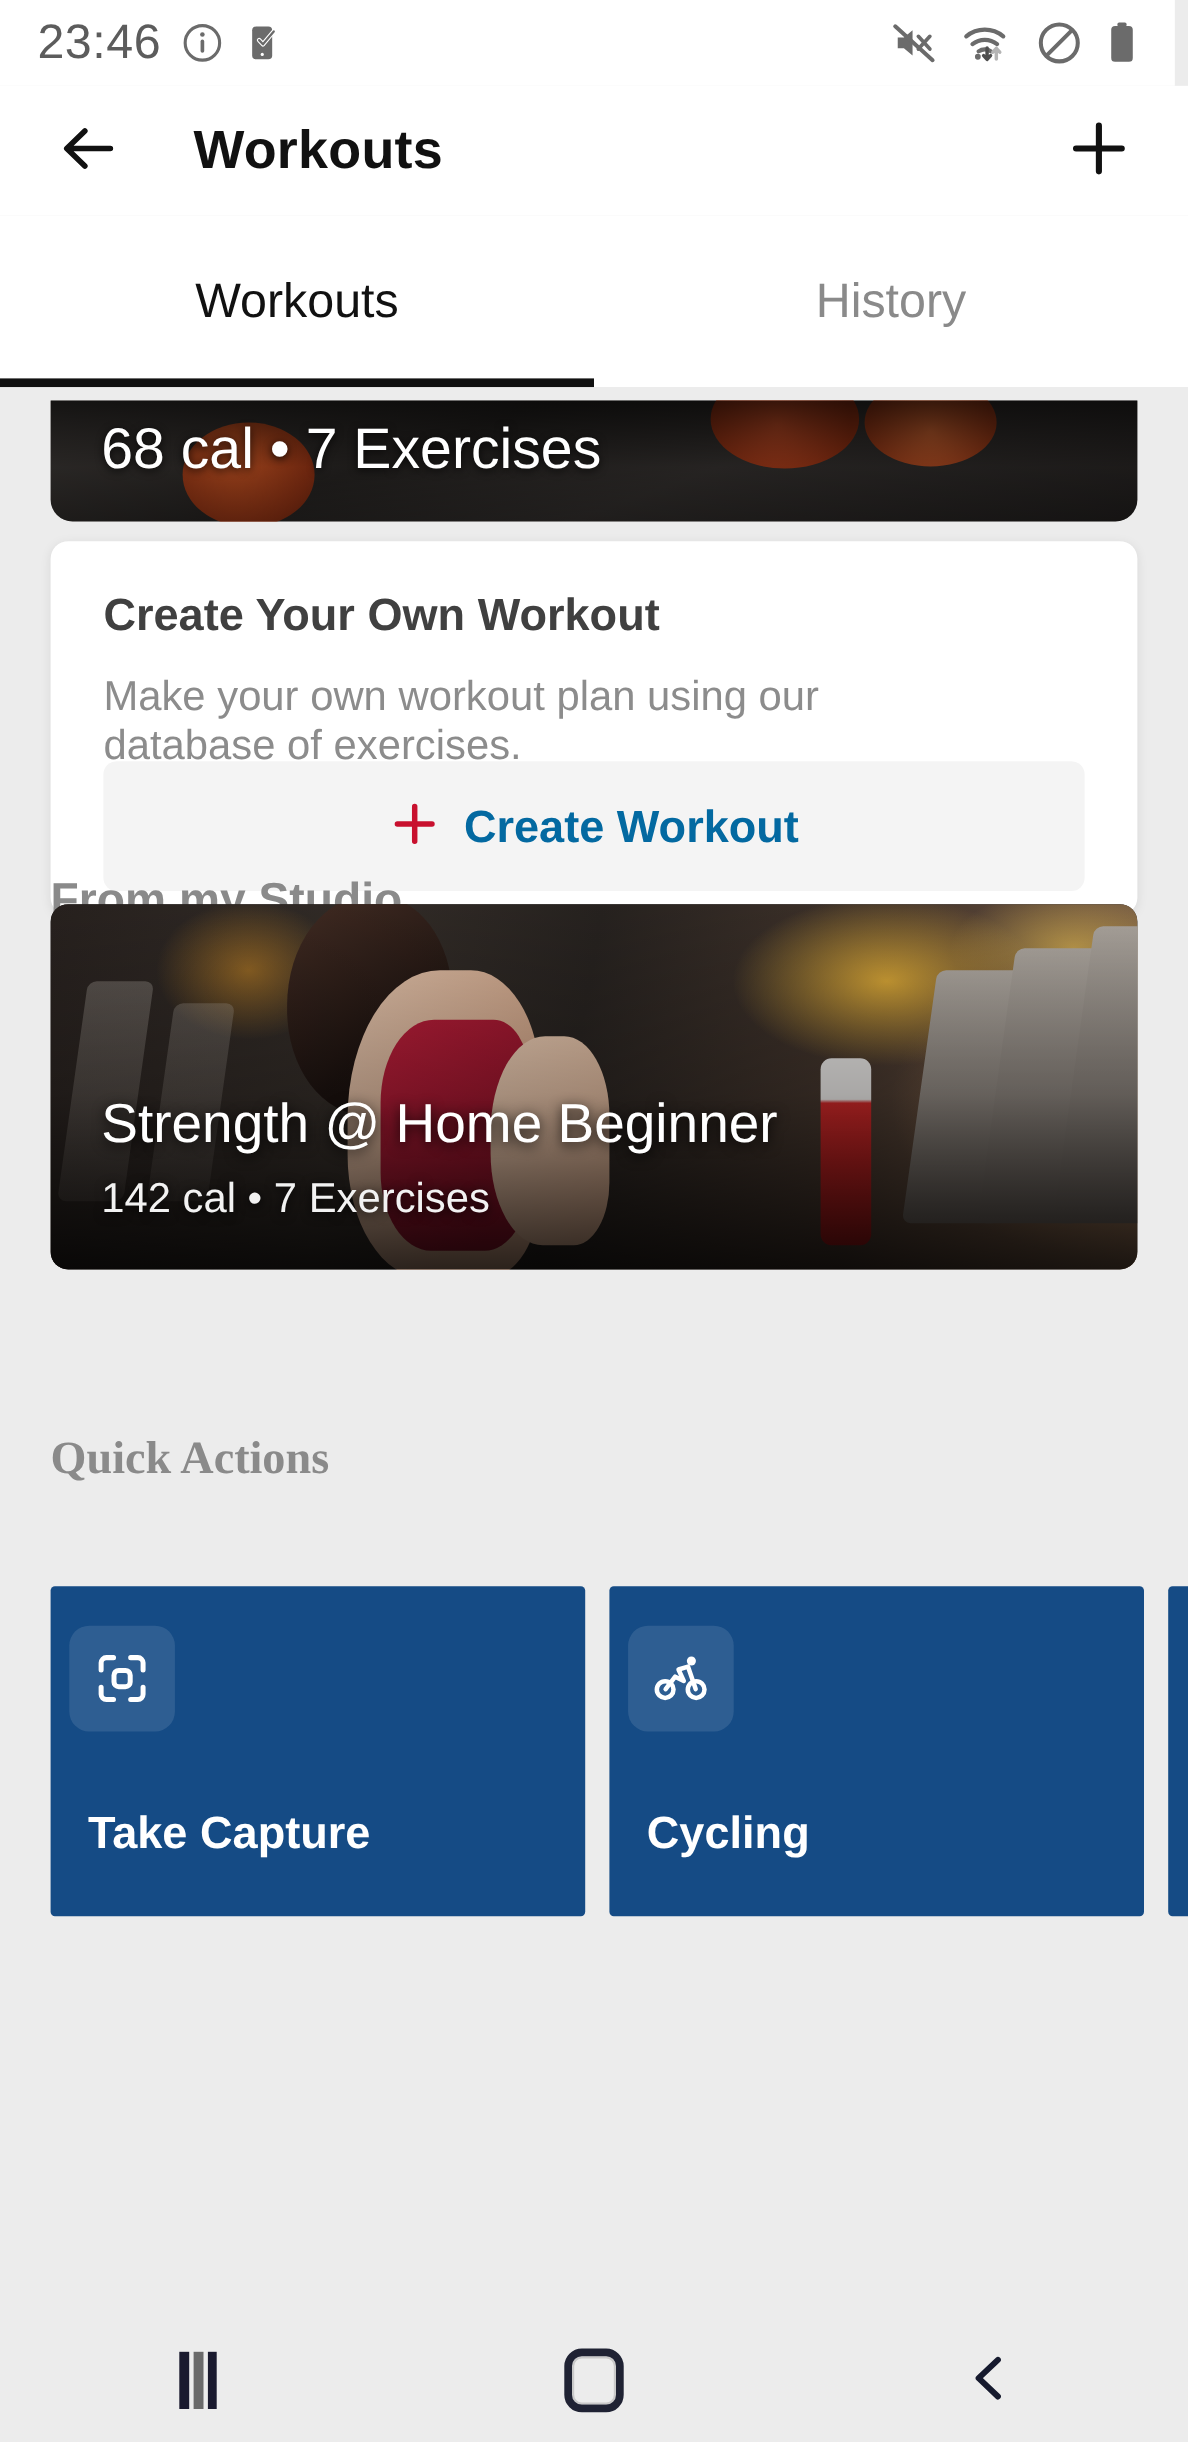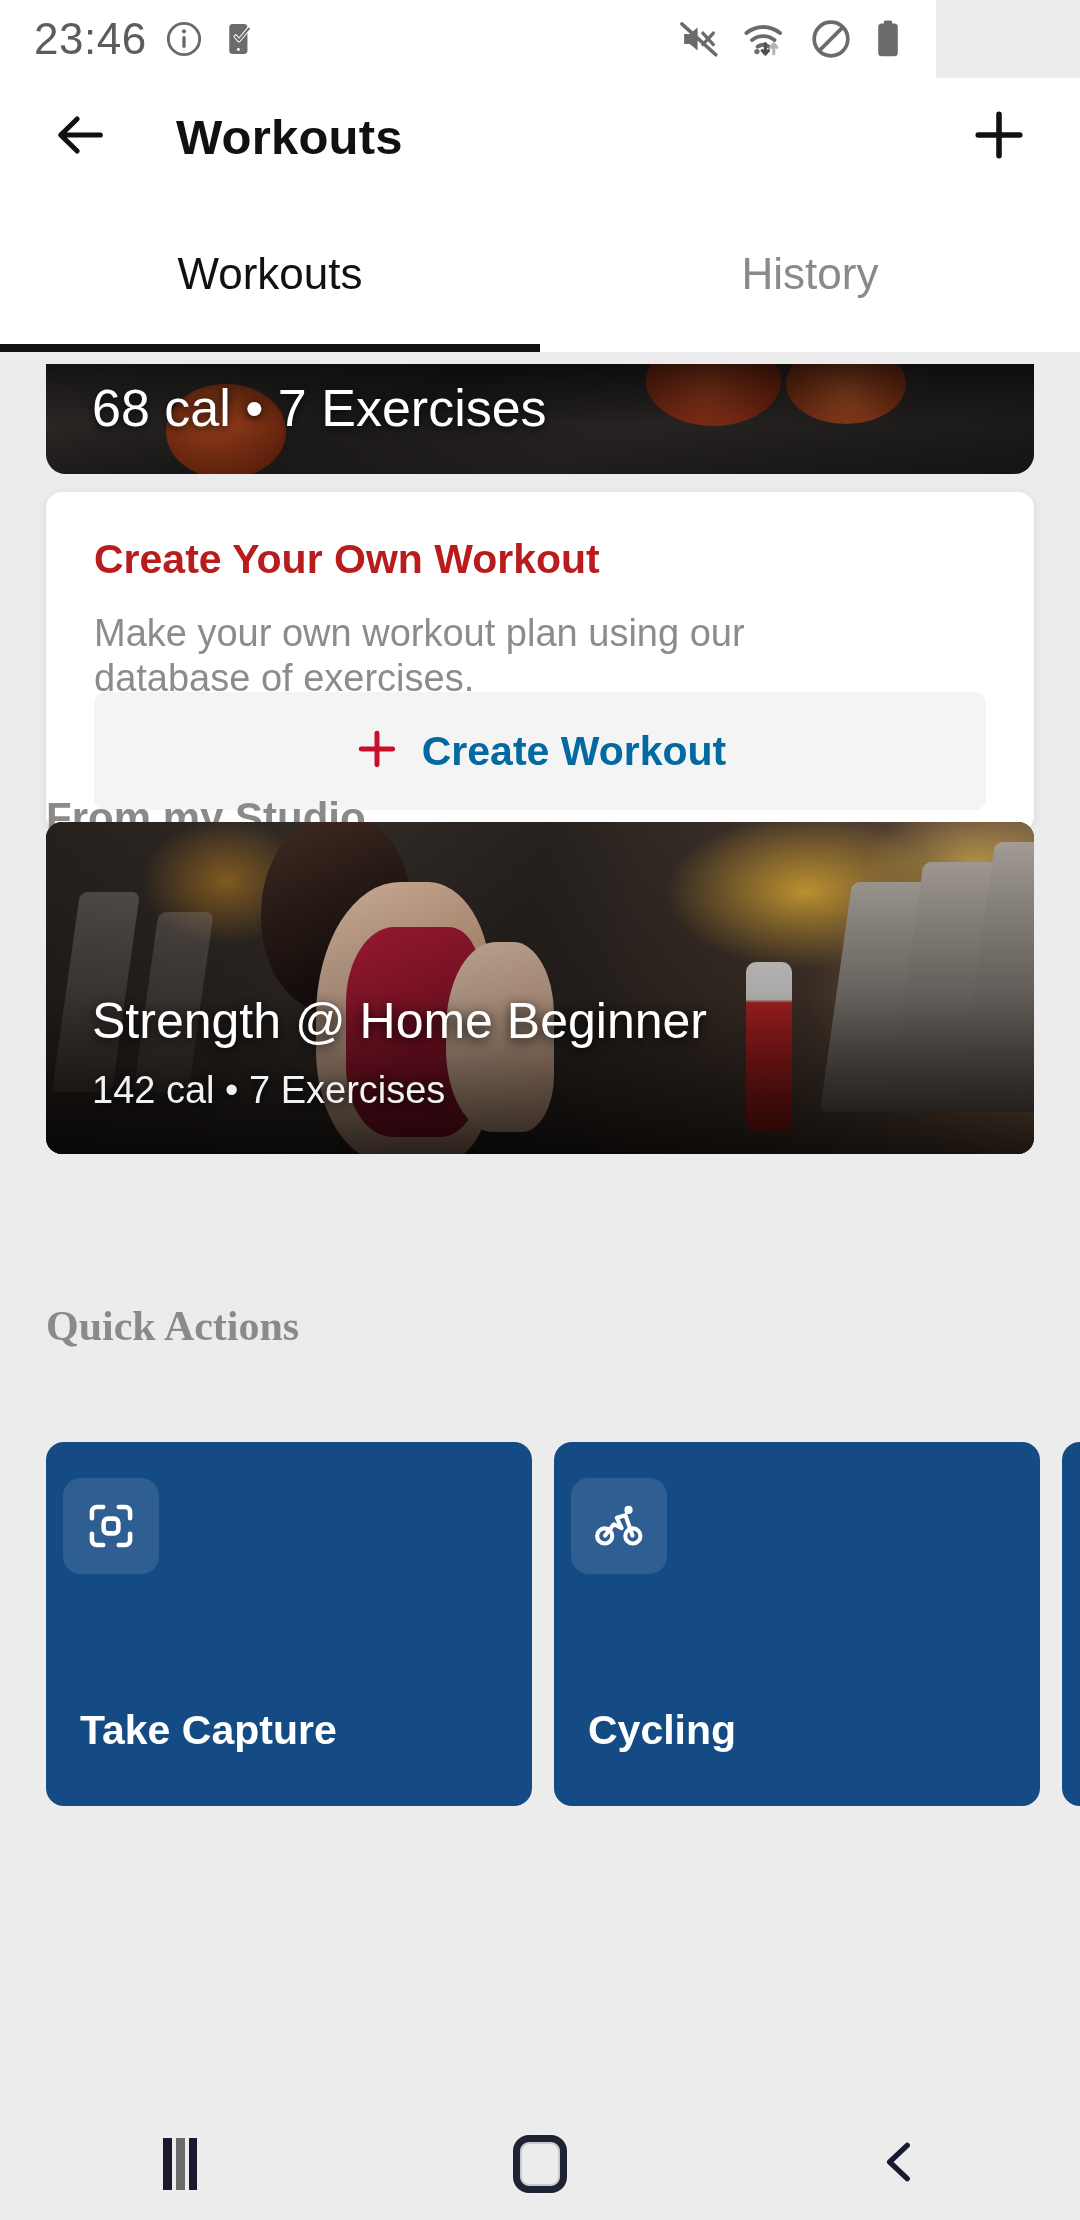--- a/index.html
+++ b/index.html
@@ -6,21 +6,21 @@
   html, body {
     width:1080px; height:2220px;
     background:#ECECEC;
     font-family:"Liberation Sans", sans-serif;
     overflow:hidden;
   }
   #screen { position:relative; width:1080px; height:2220px; background:#ECECEC; }
 
   
   .statusbar {
-    position:absolute; top:0; left:0; width:936px; height:78px;
+    position:absolute; top:0; left:0; width:1068px; height:78px;
     background:#FFFFFF; display:flex; align-items:center;
     justify-content:space-between; padding:0 34px;
   }
   .sb-left { display:flex; align-items:center; gap:17px; }
   .sb-time { font-size:44px; color:#5C5C5C; letter-spacing:0.5px; }
   .sb-right { display:flex; align-items:center; gap:22px; }
   .sb-icon { display:flex; align-items:center; justify-content:center; }
 
   
   .appbar {
@@ -83,21 +83,21 @@
     text-shadow:0 2px 8px rgba(0,0,0,.8); z-index:3; white-space:nowrap;
   }
 
   
   .create-card {
     position:absolute; top:140px; left:46px; width:988px; height:340px;
     background:#FFFFFF; border-radius:16px;
     box-shadow:0 2px 10px rgba(0,0,0,0.08);
     padding:44px 48px 0 48px;
   }
-  .create-title { font-size:41px; font-weight:bold; color:#b91c1c; }
+  .create-title { font-size:41px; font-weight:bold; color:#404040; }
   .create-sub {
     margin-top:28px; font-size:38px; color:#8C8C8C; line-height:1.18;
     max-width:800px;
   }
   .create-btn {
     position:absolute; left:48px; right:48px; top:200px; height:118px;
     background:#F4F4F4; border-radius:12px;
     display:flex; align-items:center; justify-content:center; gap:22px;
   }
   .create-btn-label { font-size:41px; font-weight:bold; color:#0369a1; }
@@ -147,22 +147,22 @@
     position:absolute; left:46px; bottom:42px; font-size:38px; color:#F2F2F2;
     text-shadow:0 2px 10px rgba(0,0,0,.9); white-space:nowrap;
   }
 
   
   .qa-row {
     position:absolute; top:1090px; left:46px; width:1080px; height:300px;
     display:flex; gap:22px;
   }
   .qa-card {
-    width:486px; height:364px; flex:0 0 auto;
-    background:#154B85; border-radius:18px; position:relative; padding:36px 17px;
+    width:486px; height:300px; flex:0 0 auto;
+    background:#154B85; border-radius:4px; position:relative; padding:36px 17px;
   }
   .qa-icon-box {
     width:96px; height:96px; border-radius:18px;
     background:rgba(255,255,255,0.11);
     display:flex; align-items:center; justify-content:center;
   }
   .qa-label {
     position:absolute; left:34px; bottom:52px;
     font-size:41px; font-weight:bold; color:#FFFFFF; white-space:nowrap;
   }

